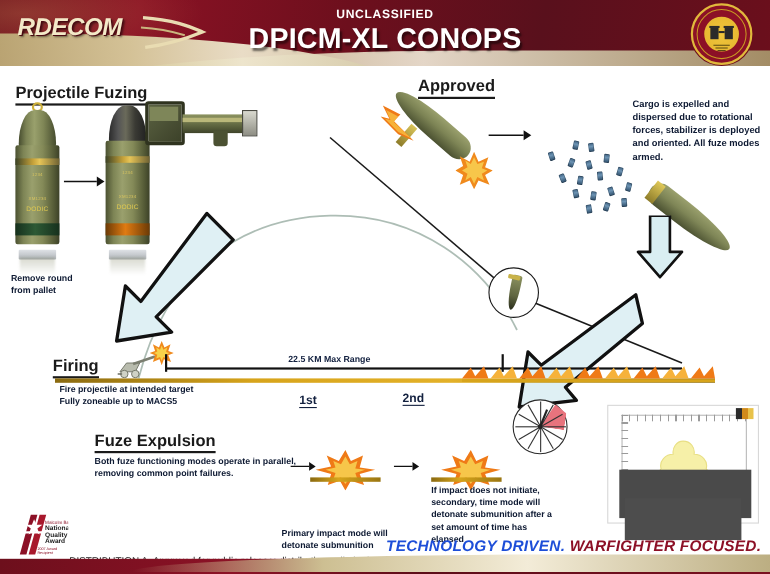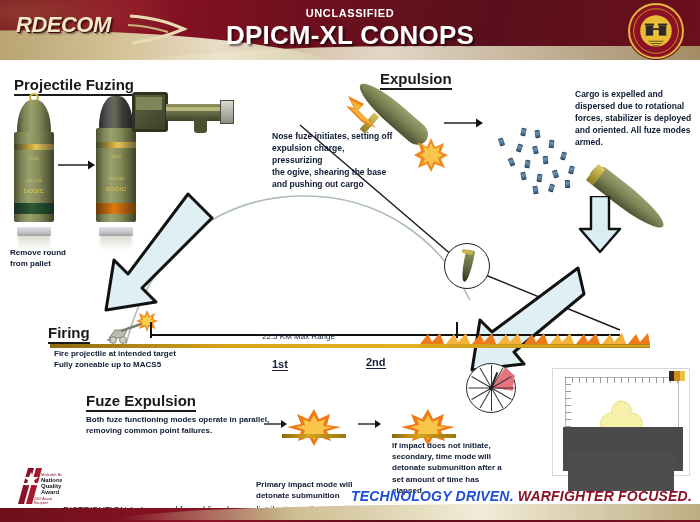--- a/index.html
+++ b/index.html
@@ -177,21 +177,21 @@
     background:#111;
   }
   .range-tick-l {
     position:absolute; left:150px; top:322px; width:1.5px; height:16px; background:#111;
   }
   .range-tick-r {
     position:absolute; left:456px; top:322px; width:1.5px; height:16px; background:#111;
   }
   .range-label {
     position:absolute; left:262px; top:322px;
-    font-size:8px; font-weight:normal; color:#12203f;margin-top:10px;
+    font-size:8px; font-weight:bold; color:#12203f;
   }
 
   
   .howitzer { position:absolute; left:105px; top:318px; width:46px; height:26px; }
 
   
   .burst { position:absolute; }
 
   
   .subm { position:absolute; width:5px; height:8px; border-radius:1px;
@@ -351,21 +351,21 @@
     <div style="position:absolute; left:34px; top:16px; width:56px; height:17px; background:linear-gradient(180deg,#8d9461,#5e6540 60%,#3f442a);"></div>
     <div style="position:absolute; left:34px; top:19px; width:56px; height:4px; background:#b9b77a;"></div>
     <div style="position:absolute; left:62px; top:31px; width:13px; height:14px; background:#4b5132; border-radius:0 0 3px 3px;"></div>
     <div style="position:absolute; left:88px; top:12px; width:14px; height:24px; background:linear-gradient(180deg,#d9d9cf,#8e8e84); border:1px solid #4a4a42;"></div>
   </div>
 
 
   <div class="cap-text" style="left:10px; top:247px; width:90px; white-space:pre-line;">Remove round
 from pallet</div>
 
-  <div class="section-title" style="left:380px; top:70px;">Expulsion</div>
+  <div class="section-title" style="left:380px; top:70px;">Approved</div>
 
   <div style="position:absolute; left:336px; top:88px; width:110px; height:86px;">
     <div style="position:absolute; left:14px; top:14px; width:86px; height:22px;
                 transform: rotate(41deg); transform-origin:50% 50%;
                 background: linear-gradient(180deg,#9aa06d 0%, #7d8455 45%, #4b5131 100%);
                 border-radius: 55% 14% 14% 55% / 50% 50% 50% 50%;"></div>
     <div style="position:absolute; left:30px; top:24px; width:7px; height:22px;
                 transform: rotate(41deg);
                 background: linear-gradient(180deg,#d9c45a,#8d7c2a);"></div>
 
@@ -378,24 +378,20 @@
       <path d="M17 0 L21 9 L30 5 L27 14 L34 17 L27 21 L31 30 L21 26 L17 34 L13 26 L4 30 L7 21 L0 17 L7 13 L4 4 L13 9 Z" fill="#f08a1d"></path>
       <path d="M17 5 L20 11 L26 9 L24 15 L29 17 L24 20 L26 26 L20 23 L17 29 L14 23 L9 26 L11 20 L6 17 L11 14 L9 8 L14 11 Z" fill="#f7c64a"></path>
     </svg>
   </div>
 
   <svg class="thin-arrow" style="left:444px; top:116px; width:40px; height:14px;" viewBox="0 0 40 14">
     <path d="M0 7 H32" stroke="#111" stroke-width="1.4" fill="none"></path>
     <path d="M32 2.5 L39 7 L32 11.5 Z" fill="#111"></path>
   </svg>
 
-  <div class="body-text" style="left:272px; top:130px; width:122px; white-space:pre-line;">Nose fuze initiates, setting off
-expulsion charge, pressurizing
-the ogive, shearing the base
-and pushing out cargo</div>
 
   <div class="body-text" style="left:575px; top:88px; width:118px; white-space:pre-line;">Cargo is expelled and
 dispersed due to rotational
 forces, stabilizer is deployed
 and oriented.  All fuze modes
 armed.</div>
 
   <div style="position:absolute; left:495px; top:120px; width:130px; height:80px;">
     <div class="subm" style="left:4px;  top:18px; transform:rotate(-18deg);"></div>
     <div class="subm" style="left:26px; top:8px;  transform:rotate(12deg);"></div>

